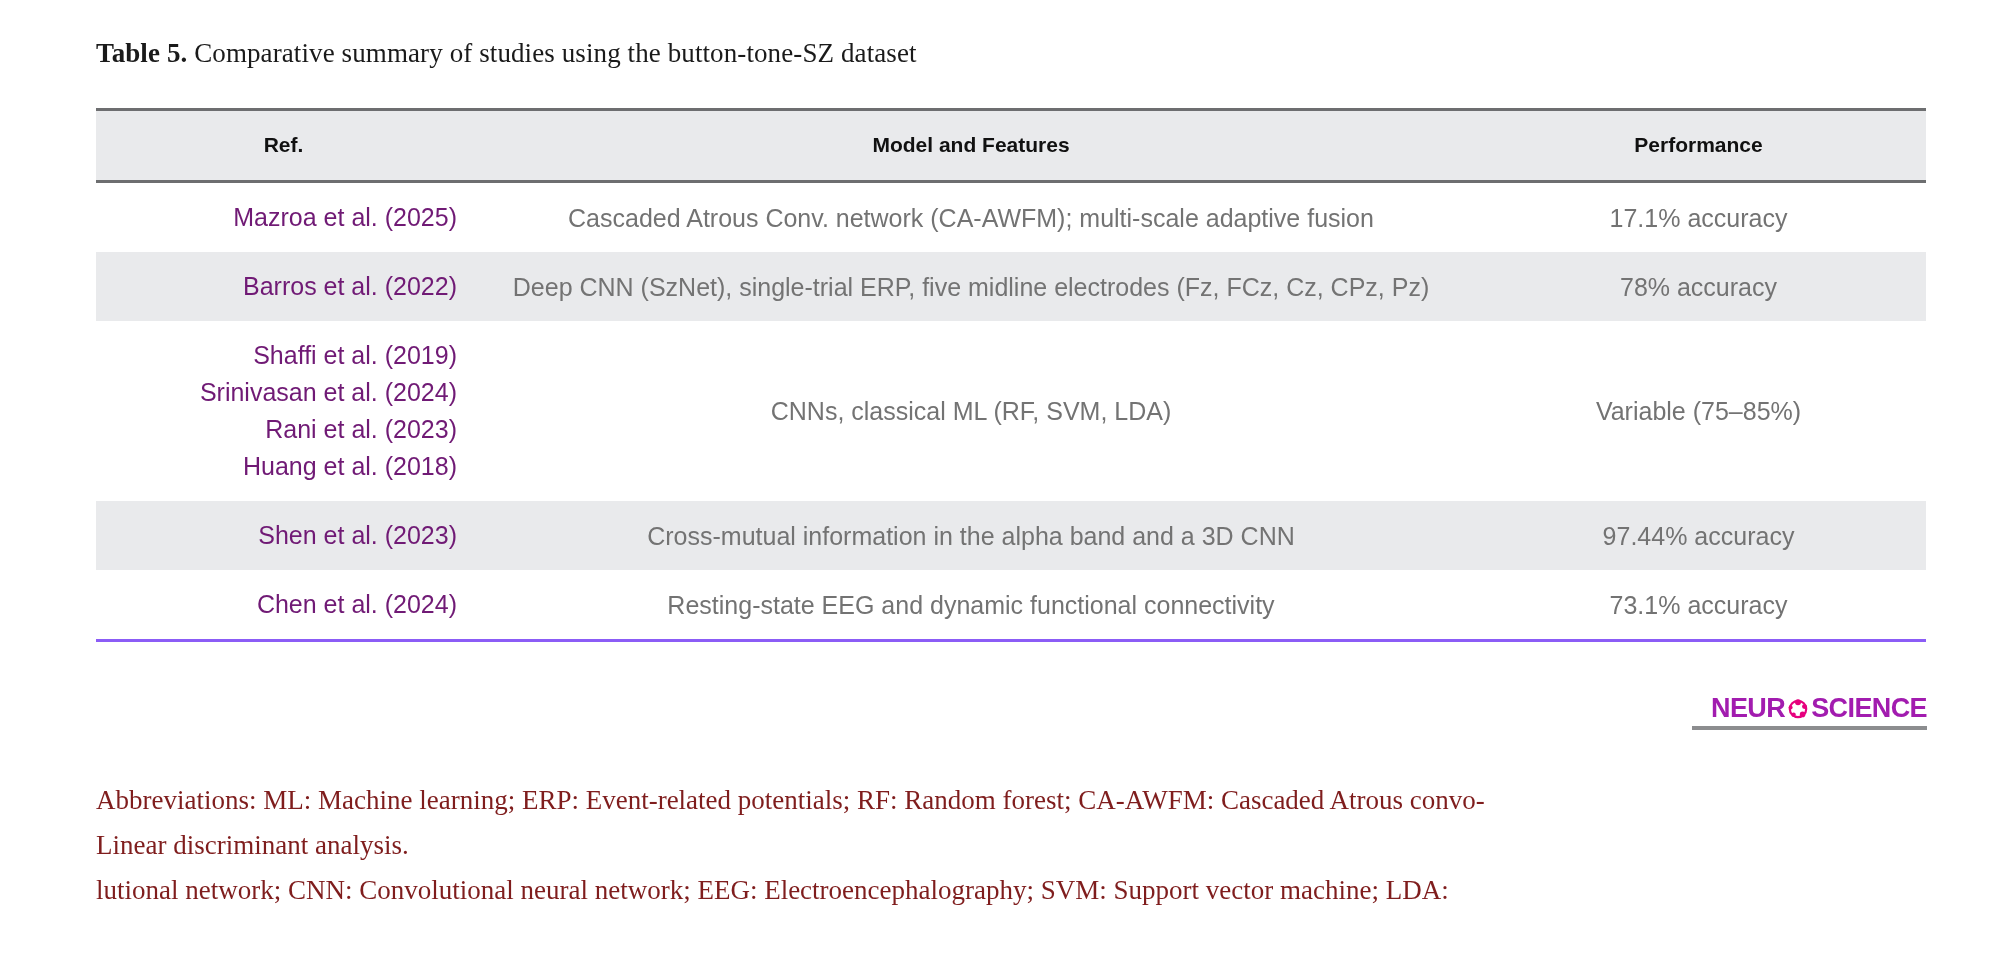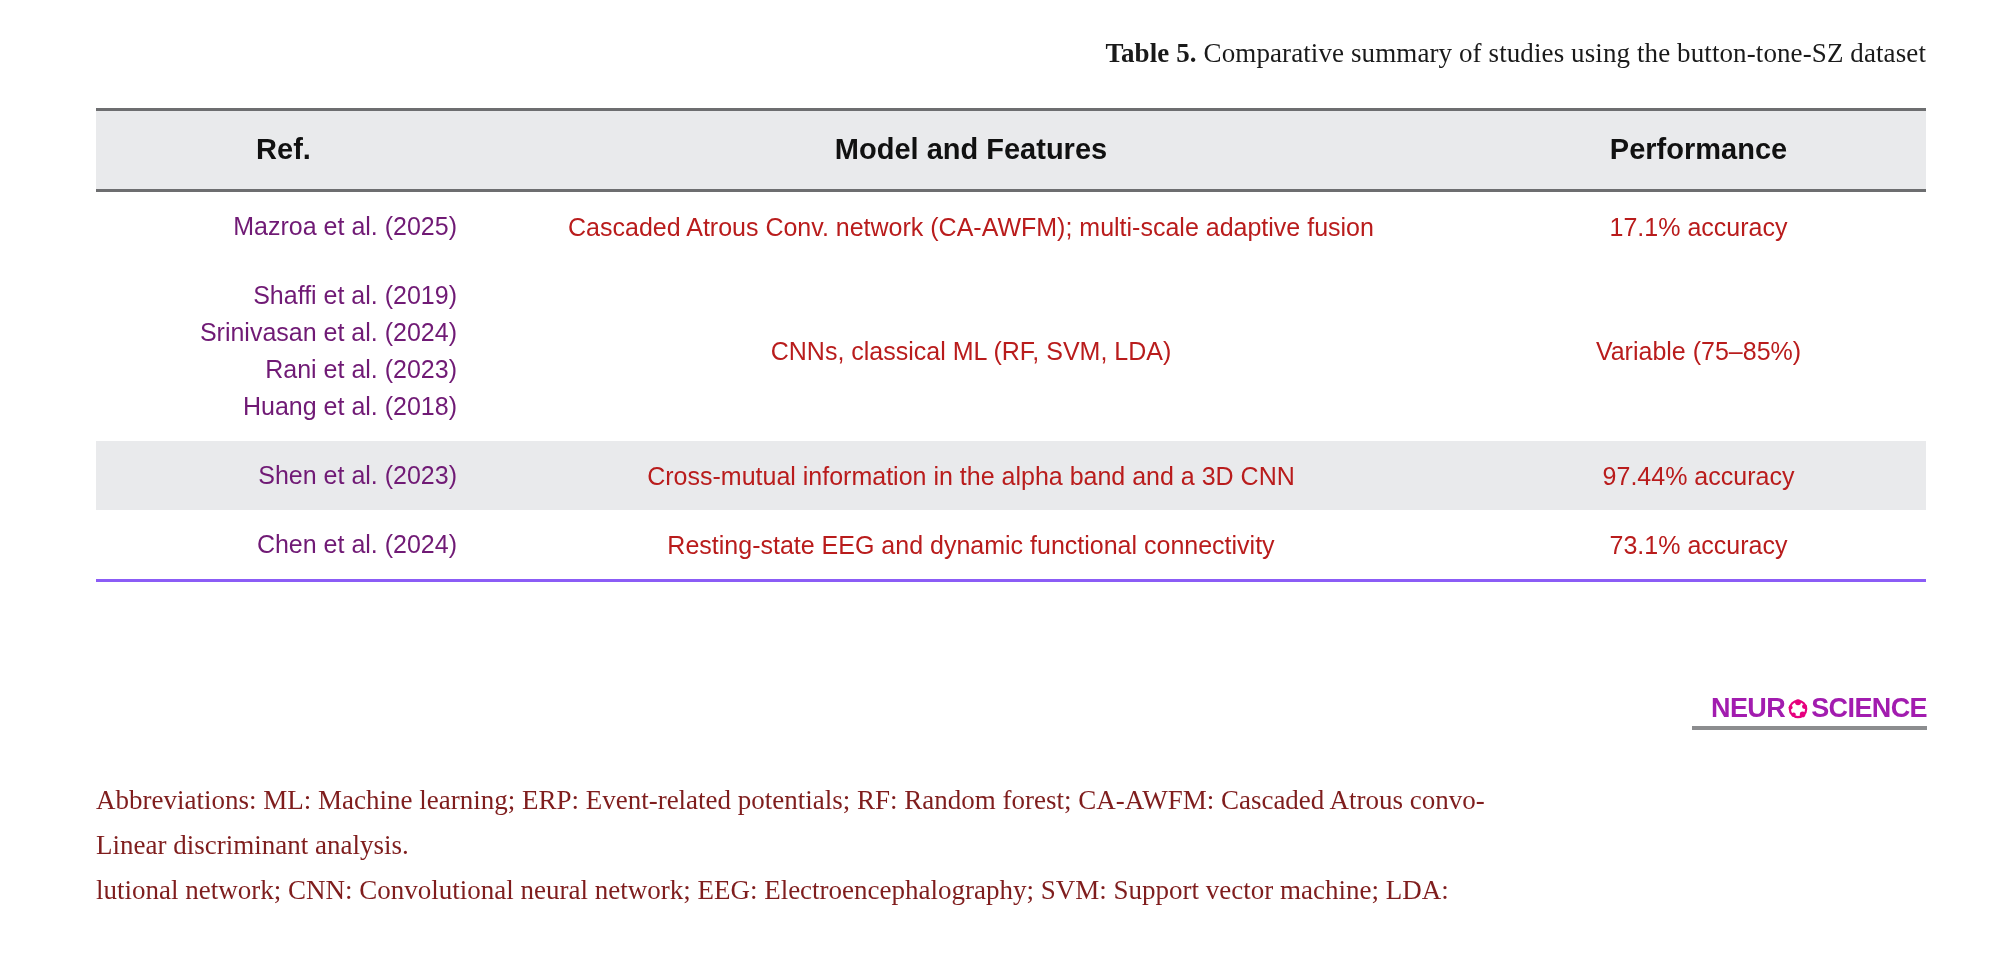--- a/index.html
+++ b/index.html
@@ -27,21 +27,20 @@
   .caption {
     position: absolute;
     left: 96px;
     top: 36px;
     width: 1830px;
     font-family: "Liberation Serif", serif;
     font-size: 27px;
     line-height: 34px;
     color: #1a1a1a;
     letter-spacing: 0.1px;
-    text-align: right;
   }
   .caption .caption-label {
     font-weight: bold;
   }
 
   
   .table-wrap {
     position: absolute;
     left: 96px;
     top: 108px;
@@ -56,37 +55,37 @@
   table.data-table col.col-ref        { width: 375px; }
   table.data-table col.col-model      { width: 1000px; }
   table.data-table col.col-perf       { width: 455px; }
 
   thead tr.header-row {
     background: #e9eaec;
   }
   thead th {
     font-family: "Liberation Sans", sans-serif;
     font-weight: bold;
-    font-size: 29px;
+    font-size: 21px;
     color: #111111;
     text-align: center;
     padding: 22px 10px 23px 10px;
     border-top: 3px solid #6d6e70;
     border-bottom: 3px solid #6d6e70;
     vertical-align: middle;
   }
 
   tbody td {
     text-align: center;
     vertical-align: middle;
     padding: 16px 14px;
     font-family: "Liberation Sans", sans-serif;
     font-size: 25px;
     line-height: 34px;
-    color: #b91c1c;
+    color: #737373;
   }
   tbody tr.shade-grey td {
     background: #e9eaec;
   }
   tbody tr.shade-white td {
     background: #ffffff;
   }
   tbody tr.last-body-row td {
     border-bottom: 3px solid #8b5cf6;
   }
@@ -178,20 +177,27 @@
         </tr>
       </thead>
       <tbody id="table-body">
           <tr class="shade-white">
             <td class="ref-cell">
               <span class="ref-line">Mazroa et al. (2025)</span>
             </td>
             <td>Cascaded Atrous Conv. network (CA-AWFM); multi-scale adaptive fusion</td>
             <td>17.1% accuracy</td>
           </tr>
+          <tr class="shade-grey">
+            <td class="ref-cell">
+              <span class="ref-line">Barros et al. (2022)</span>
+            </td>
+            <td>Deep CNN (SzNet), single-trial ERP, five midline electrodes (Fz, FCz, Cz, CPz, Pz)</td>
+            <td>78% accuracy</td>
+          </tr>
           <tr class="shade-white">
             <td class="ref-cell">
               <span class="ref-line">Shaffi et al. (2019)</span>
               <span class="ref-line">Srinivasan et al. (2024)</span>
               <span class="ref-line">Rani et al. (2023)</span>
               <span class="ref-line">Huang et al. (2018)</span>
             </td>
             <td>CNNs, classical ML (RF, SVM, LDA)</td>
             <td>Variable (75–85%)</td>
           </tr>

